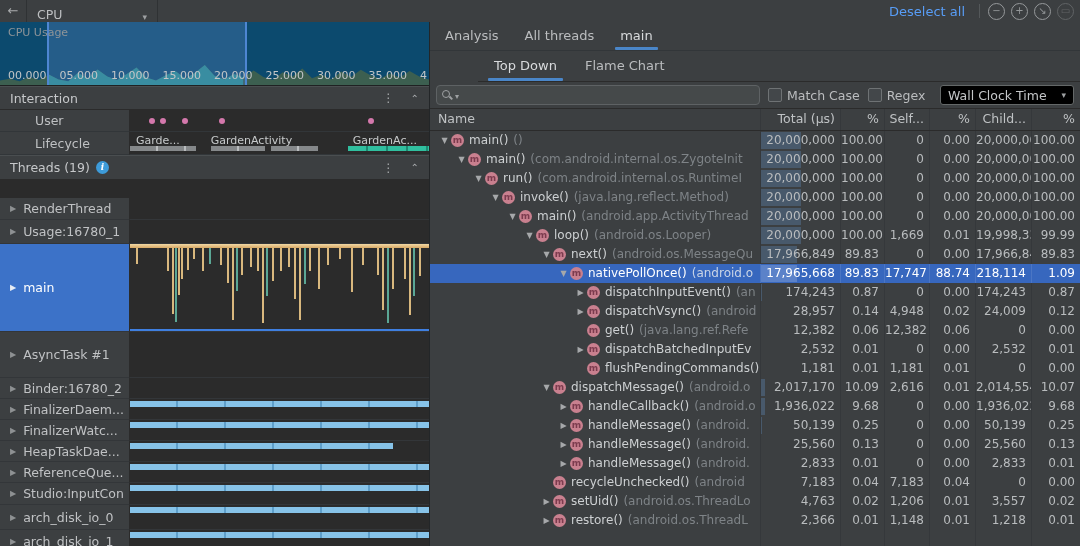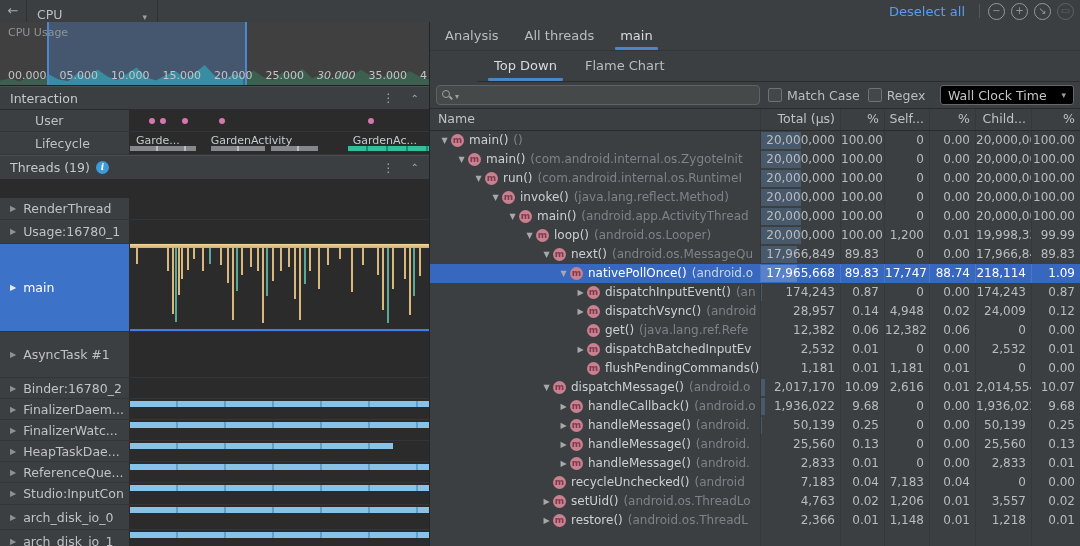--- a/index.html
+++ b/index.html
@@ -14,21 +14,21 @@
   .cpu-select .lbl{font-size:12.5px;color:#BDBFC1;}
   .cpu-select .caret{margin-left:auto;font-size:9px;color:#9DA0A2;}
   .tb-spacer{flex:1;}
   .deselect{font-size:13px;color:#589DF6;margin-right:9px;}
   .tb-sep2{width:1px;height:14px;background:#54585A;margin:0 5px;}
   .cbtn{width:15px;height:15px;border:1.5px solid #96999B;border-radius:50%;color:#96999B;
         font-size:10px;line-height:14px;text-align:center;margin:0 3px;}
   .cbtn.dim{opacity:.4;}
   
   .panel-left{position:absolute;left:0;top:22px;width:429px;bottom:0;overflow:hidden;}
-  .cpu-chart{position:relative;height:63px;background:#404040;border-bottom:1px solid #1F2122;}
+  .cpu-chart{position:relative;height:63px;background:#0c4a6e;border-bottom:1px solid #1F2122;}
   .cpu-usage-label{position:absolute;left:8px;top:4px;font-size:11px;color:#8E9498;z-index:3;}
   .cpu-area{position:absolute;left:0;bottom:0;width:429px;height:63px;}
   .ticks{position:absolute;left:0;bottom:2px;width:100%;height:14px;z-index:3;}
   .tick{position:absolute;font-size:11px;color:#C2C5C7;}
   .sel-overlay{position:absolute;top:0;height:63px;background:rgba(73,118,175,.42);
                border-left:2px solid #4E86D2;border-right:2px solid #4E86D2;z-index:2;}
   .sec-header{height:22px;background:#3C3F41;border-top:1px solid #4A4E50;border-bottom:1px solid #2B2B2B;
               display:flex;align-items:center;padding:0 10px;}
   .sec-title{font-size:12.5px;color:#C6C8CA;}
   .hdr-icons{margin-left:auto;display:flex;align-items:center;gap:16px;color:#A7AAAC;}
@@ -146,21 +146,21 @@
           <polygon points="0,63 0.0,58.6 9.8,56.8 19.5,59.2 29.3,55.0 39.0,58.0 48.8,52.6 58.5,57.4 68.3,59.2 78.0,50.8 87.8,56.2 97.5,47.5 107.3,54.4 117.0,58.0 126.8,52.0 136.5,45.4 146.3,55.6 156.0,58.6 165.8,53.2 175.5,49.0 185.3,56.8 195.0,50.8 204.8,43.0 214.5,53.8 224.3,57.4 234.0,52.0 243.8,55.6 253.5,48.4 263.3,55.0 273.0,58.0 282.8,50.2 292.5,54.4 302.3,46.6 312.0,56.2 321.8,52.6 331.5,57.4 341.3,49.6 351.0,55.0 360.8,47.8 370.5,53.2 380.3,56.8 390.0,51.4 399.8,55.6 409.5,49.0 419.3,54.4 429.0,57.4 429,63" fill="#3C5F50"></polygon>
           <polygon points="0,63 0.0,58.6 9.8,56.8 19.5,59.2 29.3,55.0 39.0,58.0 48.8,52.6 58.5,57.4 68.3,59.2 78.0,50.8 87.8,56.2 97.5,47.5 107.3,54.4 117.0,58.0 126.8,52.0 136.5,45.4 146.3,55.6 156.0,58.6 165.8,53.2 175.5,49.0 185.3,56.8 195.0,50.8 204.8,43.0 214.5,53.8 224.3,57.4 234.0,52.0 243.8,55.6 253.5,48.4 263.3,55.0 273.0,58.0 282.8,50.2 292.5,54.4 302.3,46.6 312.0,56.2 321.8,52.6 331.5,57.4 341.3,49.6 351.0,55.0 360.8,47.8 370.5,53.2 380.3,56.8 390.0,51.4 399.8,55.6 409.5,49.0 419.3,54.4 429.0,57.4 429,63" fill="#2E9E98" clip-path="url(#selclip)"></polygon>
         </svg>
       <div class="ticks">
           <span class="tick" style="left: 8px;">00.000</span>
           <span class="tick" style="left: 59.5px;">05.000</span>
           <span class="tick" style="left: 111px;">10.000</span>
           <span class="tick" style="left: 162.5px;">15.000</span>
           <span class="tick" style="left: 214px;">20.000</span>
           <span class="tick" style="left: 265.5px;">25.000</span>
-          <span class="tick" style="left: 317px; font-style: italic;">30.000</span>
+          <span class="tick" style="left: 317px;">30.000</span>
           <span class="tick" style="left: 368.5px;">35.000</span>
           <span class="tick" style="left: 420px;">4</span>
         </div>
       <div class="sel-overlay" style="left: 47px; width: 196px;"></div>
     </div>
 
     <div class="sec-header">
       <span class="sec-title">Interaction</span>
       <span class="hdr-icons">
         <span class="kebab">⋮</span>
@@ -471,21 +471,21 @@
           <div class="cell c-name">
             <div class="name-in" style="padding-left: 85px;">
               <span class="exp">▼</span>
               <span class="micon">m</span>
               <span class="mname">loop()</span>
               <span class="mpkg">(android.os.Looper)</span>
             </div>
           </div>
           <div class="cell c-num c-total"><div class="totbar" style="width: 40px;"></div><span class="totval">20,000,000</span></div>
           <div class="cell c-num c-p1">100.00</div>
-          <div class="cell c-num c-self">1,200</div>
+          <div class="cell c-num c-self">1,669</div>
           <div class="cell c-num c-p2">0.01</div>
           <div class="cell c-num c-child">19,998,331</div>
           <div class="cell c-num c-p3">99.99</div>
         </div>
         <div class="row">
           <div class="cell c-name">
             <div class="name-in" style="padding-left: 102px;">
               <span class="exp">▼</span>
               <span class="micon">m</span>
               <span class="mname">next()</span>

